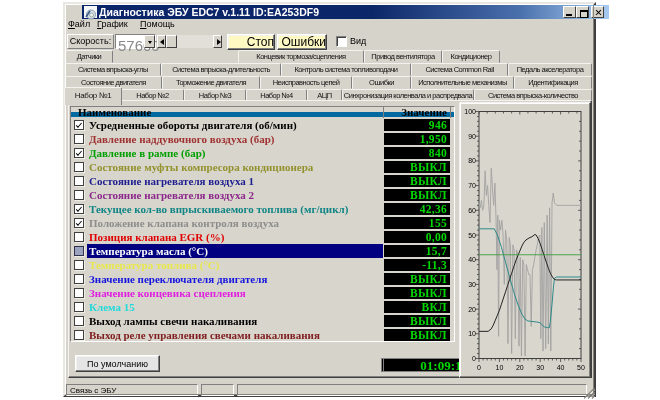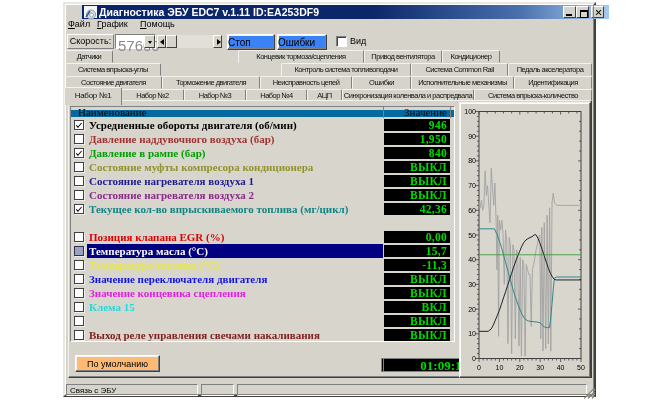--- a/index.html
+++ b/index.html
@@ -25,46 +25,46 @@
 #combo { position:absolute; left:49px; top:2px; width:41px; height:15px; background:#fff; border:1px solid; border-color:#808080 #fff #fff #808080; }
 #combo .t { position:absolute; left:2px; top:2px; font-size:15px; color:#8a8a8a; }
 #combo .btn { position:absolute; right:0; top:0; width:11px; height:13px; background:#d6d3ca; border:1px solid; border-color:#fff #404040 #404040 #fff; }
 #combo .btn::after { content:""; position:absolute; left:2.5px; top:5px; border:2.5px solid transparent; border-top:3.5px solid #000; }
 #sbar { position:absolute; left:91px; top:3px; width:65px; height:13px; background:#e2dfd8; }
 .sbtn { position:absolute; top:0; width:9px; height:13px; background:#d6d3ca; border:1px solid; border-color:#fff #404040 #404040 #fff; }
 #sbl { left:0; } #sbr { right:0; }
 #sbl::after { content:""; position:absolute; left:1.5px; top:3px; border:3.5px solid transparent; border-right:4px solid #000; border-left:none; }
 #sbr::after { content:""; position:absolute; left:3px; top:3px; border:3.5px solid transparent; border-left:4px solid #000; border-right:none; }
 #sthumb { position:absolute; left:9px; top:0; width:11px; height:13px; background:#d6d3ca; border:1px solid; border-color:#fff #404040 #404040 #fff; }
-.pbtn { position:absolute; top:2px; height:16px; background:#3b82f6; border:1px solid; border-color:#fff #404040 #404040 #fff; box-shadow:inset -1px -1px 0 #808080, inset 1px 1px 0 #f4f2ee; font-size:10px; text-align:left; line-height:15px; }
+.pbtn { position:absolute; top:2px; height:16px; background:#fef9c3; border:1px solid; border-color:#fff #404040 #404040 #fff; box-shadow:inset -1px -1px 0 #808080, inset 1px 1px 0 #f4f2ee; font-size:12px; text-align:right; line-height:15px; }
 #bstop { left:161px; width:48px; }
 #berr { left:211px; width:50px; }
 #cbvid { position:absolute; left:270px; top:4px; width:11px; height:11px; background:#fff; border:1px solid; border-color:#808080 #fff #fff #808080; box-shadow:inset 1px 1px 0 #404040; }
 #lblvid { position:absolute; left:284px; top:4px; font-size:9px; }
 .tab { position:absolute; height:13px; background:#d6d3ca; border:1px solid; border-color:#f4f2ee #808080 #d6d3ca #f4f2ee; border-radius:2px 2px 0 0; font-size:7.5px; letter-spacing:-0.5px; line-height:12px; text-align:center; white-space:nowrap; overflow:hidden; color:#111; }
 .tab.active { z-index:5; background:#d6d3ca; border-bottom:none; line-height:15px; font-size:8px; letter-spacing:-0.3px; }
 #panel { position:absolute; left:3px; top:96px; width:524px; height:278px; background:#d6d3ca;
   border:1px solid; border-color:#f4f2ee #404040 #404040 #f4f2ee; box-shadow:inset -1px -1px 0 #808080; z-index:1; }
 #tbl { position:absolute; left:5px; top:102px; width:385px; height:236px; background:#d8d5cc;
   border:1px solid; border-color:#808080 #fff #fff #808080; z-index:2; }
-#thead { position:absolute; left:0; top:0; width:383px; height:10px; background:#d8d5cc; border-bottom:7px solid #0369a1; font-family:"Liberation Serif",serif; font-weight:normal; font-size:11px; }
+#thead { position:absolute; left:0; top:0; width:383px; height:10px; background:#d8d5cc; border-bottom:5px solid #0369a1; font-family:"Liberation Serif",serif; font-weight:bold; font-size:11px; }
 #thead .h1 { position:absolute; left:7px; top:-1px; }
 #thead .h2 { position:absolute; left:313px; width:63px; top:-1px; text-align:right; }
 #thead::after { content:""; position:absolute; left:312px; top:0; width:1px; height:11px; background:#808080; }
 #thead::before { content:""; position:absolute; left:379px; top:0; width:1px; height:11px; background:#808080; }
 #trows { position:absolute; left:0; top:11px; width:383px; height:286px; }
 .row { position:absolute; left:0; width:383px; height:14px; }
 .cb { position:absolute; left:3px; top:2px; width:10px; height:10px; background:#fff; border:1px solid #404040; box-shadow:1px 1px 0 #f0eee9; }
 .cbi { background:#9aa4c0; border:1px solid #30304a; }
 .chk { position:absolute; left:1.2px; top:1.5px; width:6px; height:3.4px; border-left:1.8px solid #000; border-bottom:1.8px solid #000; transform:rotate(-49deg); }
 .nm { position:absolute; left:18px; top:0px; font-family:"Liberation Serif",serif; font-weight:bold; font-size:11px; line-height:14px; white-space:nowrap; }
 .nm.sel { left:16px; background:#000080; color:#fff; width:296px; padding-left:2px; }
 .vb { position:absolute; left:313px; top:1px; width:66px; height:12px; background:#000; color:#00d800;
   font-family:"Liberation Serif",serif; font-weight:bold; font-size:11.5px; letter-spacing:0.3px; line-height:12px; text-align:right; padding-right:3px; }
-#btndef { position:absolute; left:10px; top:351px; width:85px; height:17px; background:#fdba74; border:1px solid; border-color:#fff #404040 #404040 #fff; box-shadow:inset -1px -1px 0 #808080, inset 1px 1px 0 #f4f2ee; font-size:9px; text-align:center; line-height:16px; z-index:2; }
+#btndef { position:absolute; left:10px; top:351px; width:85px; height:17px; background:#e5e5e5; border:1px solid; border-color:#fff #404040 #404040 #fff; box-shadow:inset -1px -1px 0 #808080, inset 1px 1px 0 #f4f2ee; font-size:9px; text-align:center; line-height:16px; z-index:2; }
 .blk { position:absolute; top:354px; height:14px; background:#000; color:#00d800; font-family:"Liberation Serif",serif; font-weight:bold; font-size:13px; line-height:13px; text-align:right; padding-right:4px; border:1px solid #808080; z-index:2; }
 #blk1 { left:276px; width:36px;margin-left:40px; }
 #blk2 { left:318px; width:90px; }
 #chart { position:absolute; left:394px; top:98px; width:132px; height:276px; background:#d6d3ca;
   border:1px solid; border-color:#f4f2ee #404040 #404040 #f4f2ee; box-shadow:inset -1px -1px 0 #85827a, inset 1px 1px 0 #fff; z-index:2; }
 #chart svg { position:absolute; left:0; top:0; }
 #chart text { font-family:"Liberation Sans",sans-serif; font-size:7px; fill:#000; }
 #status { position:absolute; left:1px; top:379px; width:529px; height:13px; }
 .sp { position:absolute; top:1px; height:12px; border:1px solid; border-color:#808080 #fff #fff #808080; }
 #sp1 { left:0; width:132px; font-size:8px; padding:0 3px; line-height:11px; }
@@ -104,20 +104,21 @@
     <div class="pbtn" id="bstop">Стоп</div>
     <div class="pbtn" id="berr">Ошибки</div>
     <div id="cbvid"></div>
       <span id="lblvid">Вид</span>
   </div>
 <div class="tab" style="left:0px;top:46px;width:48px">Датчики</div>
 <div class="tab" style="left:173px;top:46px;width:126px">Концевик тормоза/сцепления</div>
 <div class="tab" style="left:299px;top:46px;width:78px">Привод вентилятора</div>
 <div class="tab" style="left:377px;top:46px;width:58px">Кондиционер</div>
 <div class="tab" style="left:0px;top:59px;width:96px">Система впрыска-углы</div>
+<div class="tab" style="left:96px;top:59px;width:120px">Система впрыска-длительность</div>
 <div class="tab" style="left:216px;top:59px;width:130px">Контроль система топливоподачи</div>
 <div class="tab" style="left:346px;top:59px;width:97px">Система Common Rail</div>
 <div class="tab" style="left:443px;top:59px;width:84px">Педаль акселератора</div>
 <div class="tab" style="left:0px;top:72px;width:97px">Состояние двигателя</div>
 <div class="tab" style="left:97px;top:72px;width:98px">Торможение двигателя</div>
 <div class="tab" style="left:195px;top:72px;width:92px">Неисправность цепей</div>
 <div class="tab" style="left:287px;top:72px;width:59px">Ошибки</div>
 <div class="tab" style="left:346px;top:72px;width:103px">Исполнительные механизмы</div>
 <div class="tab" style="left:449px;top:72px;width:78px">Идентификация</div>
 <div class="tab active" style="left:-1px;top:83px;width:58px;height:18px">Набор №1</div>
@@ -168,20 +169,27 @@
           <span class="nm" style="color:#8c288c">Состояние нагревателя воздуха 2</span>
           <span class="vb">ВЫКЛ</span>
         </div>
 <div class="row" style="top:84px">
           <span class="cb">
             <span class="chk"></span>
           </span>
           <span class="nm" style="color:#0f8585">Текущее кол-во впрыскиваемого топлива (мг/цикл)</span>
           <span class="vb">42,36</span>
         </div>
+<div class="row" style="top:98px">
+          <span class="cb">
+            <span class="chk"></span>
+          </span>
+          <span class="nm" style="color:#8d8d8d">Положение клапана контроля воздуха</span>
+          <span class="vb">155</span>
+        </div>
 <div class="row" style="top:112px">
           <span class="cb"></span>
           <span class="nm" style="color:#e00000">Позиция клапана EGR (%)</span>
           <span class="vb">0,00</span>
         </div>
 <div class="row" style="top:126px">
           <span class="cb cbi"></span>
           <span class="nm sel">Температура масла (°C)</span>
           <span class="vb">15,7</span>
         </div>
@@ -200,20 +208,21 @@
           <span class="nm" style="color:#e020e0">Значение концевика сцепления</span>
           <span class="vb">ВЫКЛ</span>
         </div>
 <div class="row" style="top:182px">
           <span class="cb"></span>
           <span class="nm" style="color:#20dada">Клема 15</span>
           <span class="vb">ВКЛ</span>
         </div>
 <div class="row" style="top:196px">
           <span class="cb"></span>
+          <span class="nm" style="color:#000000">Выход лампы свечи накаливания</span>
           <span class="vb">ВЫКЛ</span>
         </div>
 <div class="row" style="top:210px">
           <span class="cb"></span>
           <span class="nm" style="color:#802020">Выход реле управления свечами накаливания</span>
           <span class="vb">ВЫКЛ</span>
         </div>
     </div>
   </div>
   <div id="btndef">По умолчанию</div>

